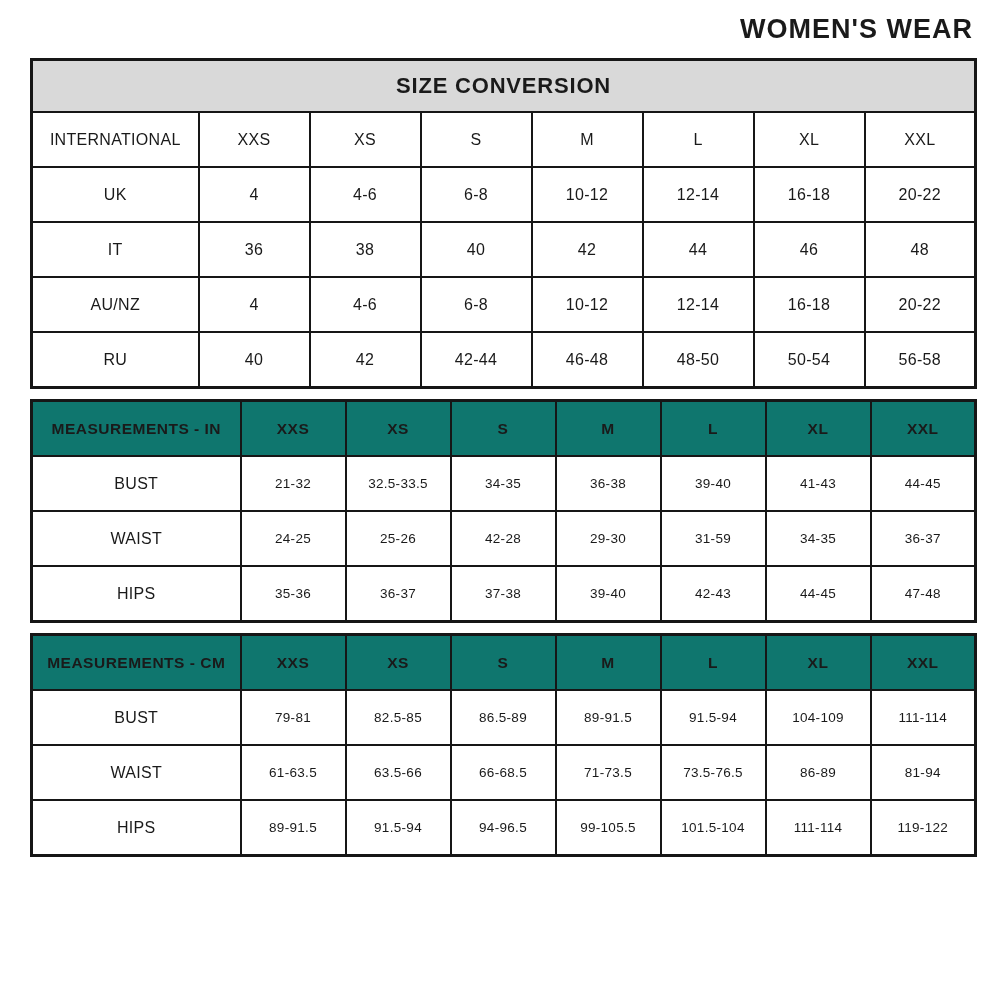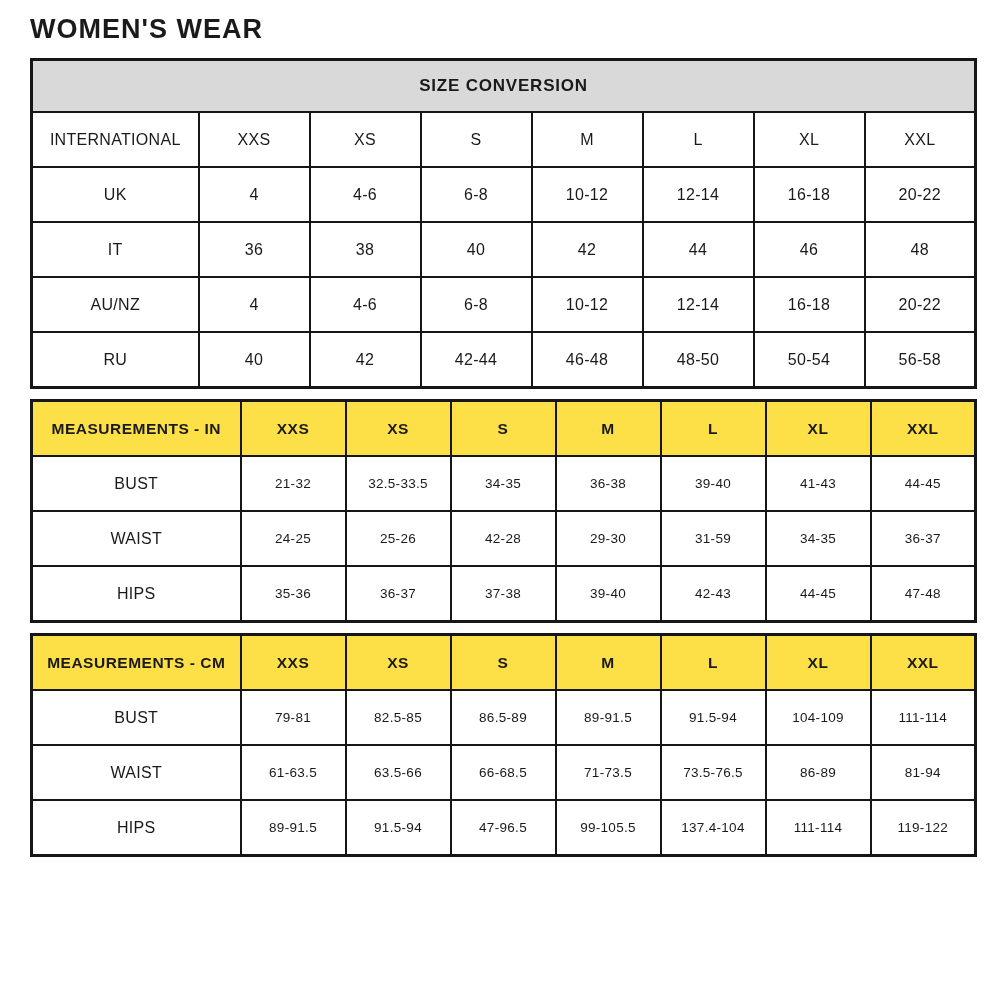--- a/index.html
+++ b/index.html
@@ -12,21 +12,21 @@
     font-family: "Liberation Sans", sans-serif;
     color: #1a1a1a;
   }
   .page {
     box-sizing: border-box;
     width: 1000px;
     padding: 10px 0 0 30px;
   }
   .page-title {
     width: 943px;
-    text-align: left;
+    text-align: right;
     font-size: 27px;
     font-weight: bold;
     letter-spacing: 1px;
     margin: 4px 0 13px 0;
   }
   table.tbl {
     border-collapse: collapse;
     table-layout: fixed;
     width: 943px;
     border: 3px solid #161616;
@@ -38,28 +38,28 @@
     vertical-align: middle;
     padding: 0 2px;
     letter-spacing: 0.3px;
     overflow: hidden;
     white-space: nowrap;
   }
   
   .t1 .title-cell {
     background: #d9d9d9;
     font-weight: bold;
-    font-size: 17px;
+    font-size: 22px;
     letter-spacing: 0.8px;
     height: 50px;
   }
   .t1 td { font-size: 16px; height: 53px; }
   
   .t23 tr.hdr td {
-    background: #fde047;
+    background: #0f766e;
     font-weight: bold;
     font-size: 15.5px;
     height: 53px;
     letter-spacing: 0.5px;
   }
   .t23 td { font-size: 13.5px; height: 53px; }
   .t23 td.rowlabel { font-size: 16px; }
 </style>
 </head>
 <body>
@@ -236,22 +236,22 @@
           <td>66-68.5</td>
           <td>71-73.5</td>
           <td>73.5-76.5</td>
           <td>86-89</td>
           <td>81-94</td>
         </tr>
         <tr>
           <td class="rowlabel">HIPS</td>
           <td>89-91.5</td>
           <td>91.5-94</td>
-          <td>47-96.5</td>
+          <td>94-96.5</td>
           <td>99-105.5</td>
-          <td>137.4-104</td>
+          <td>101.5-104</td>
           <td>111-114</td>
           <td>119-122</td>
         </tr>
       </tbody>
   </table>
 
 </div>
 
 </body></html>

